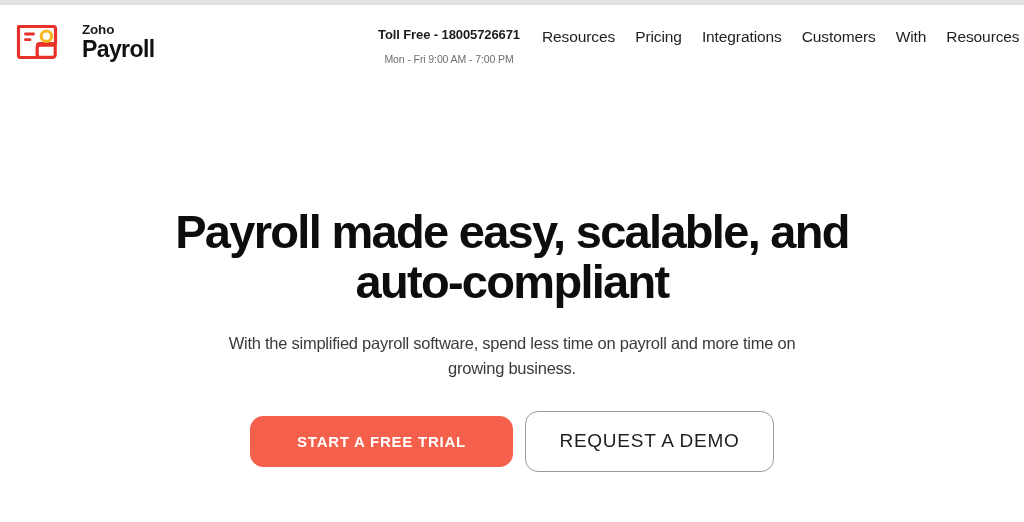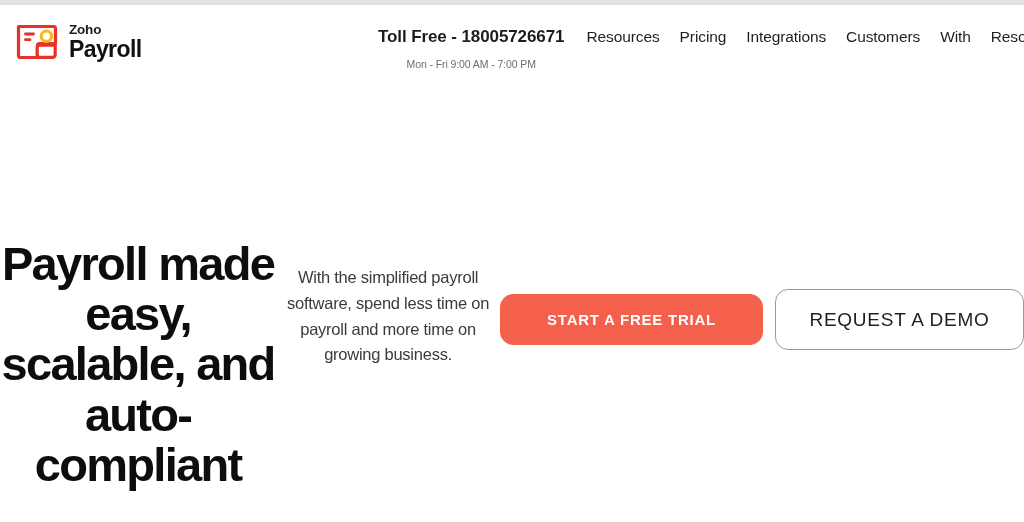--- a/index.html
+++ b/index.html
@@ -45,21 +45,21 @@
     align-items: center;
   }
 
   
   .logo-block {
     position: absolute;
     left: 14px;
     top: 16px;
     display: flex;
     align-items: center;
-    gap: 11px;
+    gap: 24px;
     text-decoration: none;
     color: inherit;
   }
 
   .logo-mark {
     width: 44px;
     height: 42px;
     flex: 0 0 44px;
     display: block;
   }
@@ -99,21 +99,21 @@
   .nav-phone {
     display: flex;
     flex-direction: column;
     align-items: center;
     text-decoration: none;
     color: inherit;
     margin-right: 2px;
   }
 
   .nav-phone-number {
-    font-size: 17px;
+    font-size: 13px;
     font-weight: 700;
     letter-spacing: -0.1px;
     color: #1c1c1c;
     white-space: nowrap;
   }
 
   .nav-phone-hours {
     font-size: 10.5px;
     font-weight: 400;
     color: #6f6f6f;
@@ -136,21 +136,21 @@
     cursor: pointer;
   }
 
   
   .hero {
     position: absolute;
     top: 88px; left: 0;
     width: 1024px;
     height: 434px;
     display: flex;
-    flex-direction: row;
+    flex-direction: column;
     align-items: center;
     text-align: center;
   }
 
   .hero-title {
     margin-top: 119px;
     width: 740px;
     font-size: 47px;
     font-weight: 700;
     line-height: 1.07;

